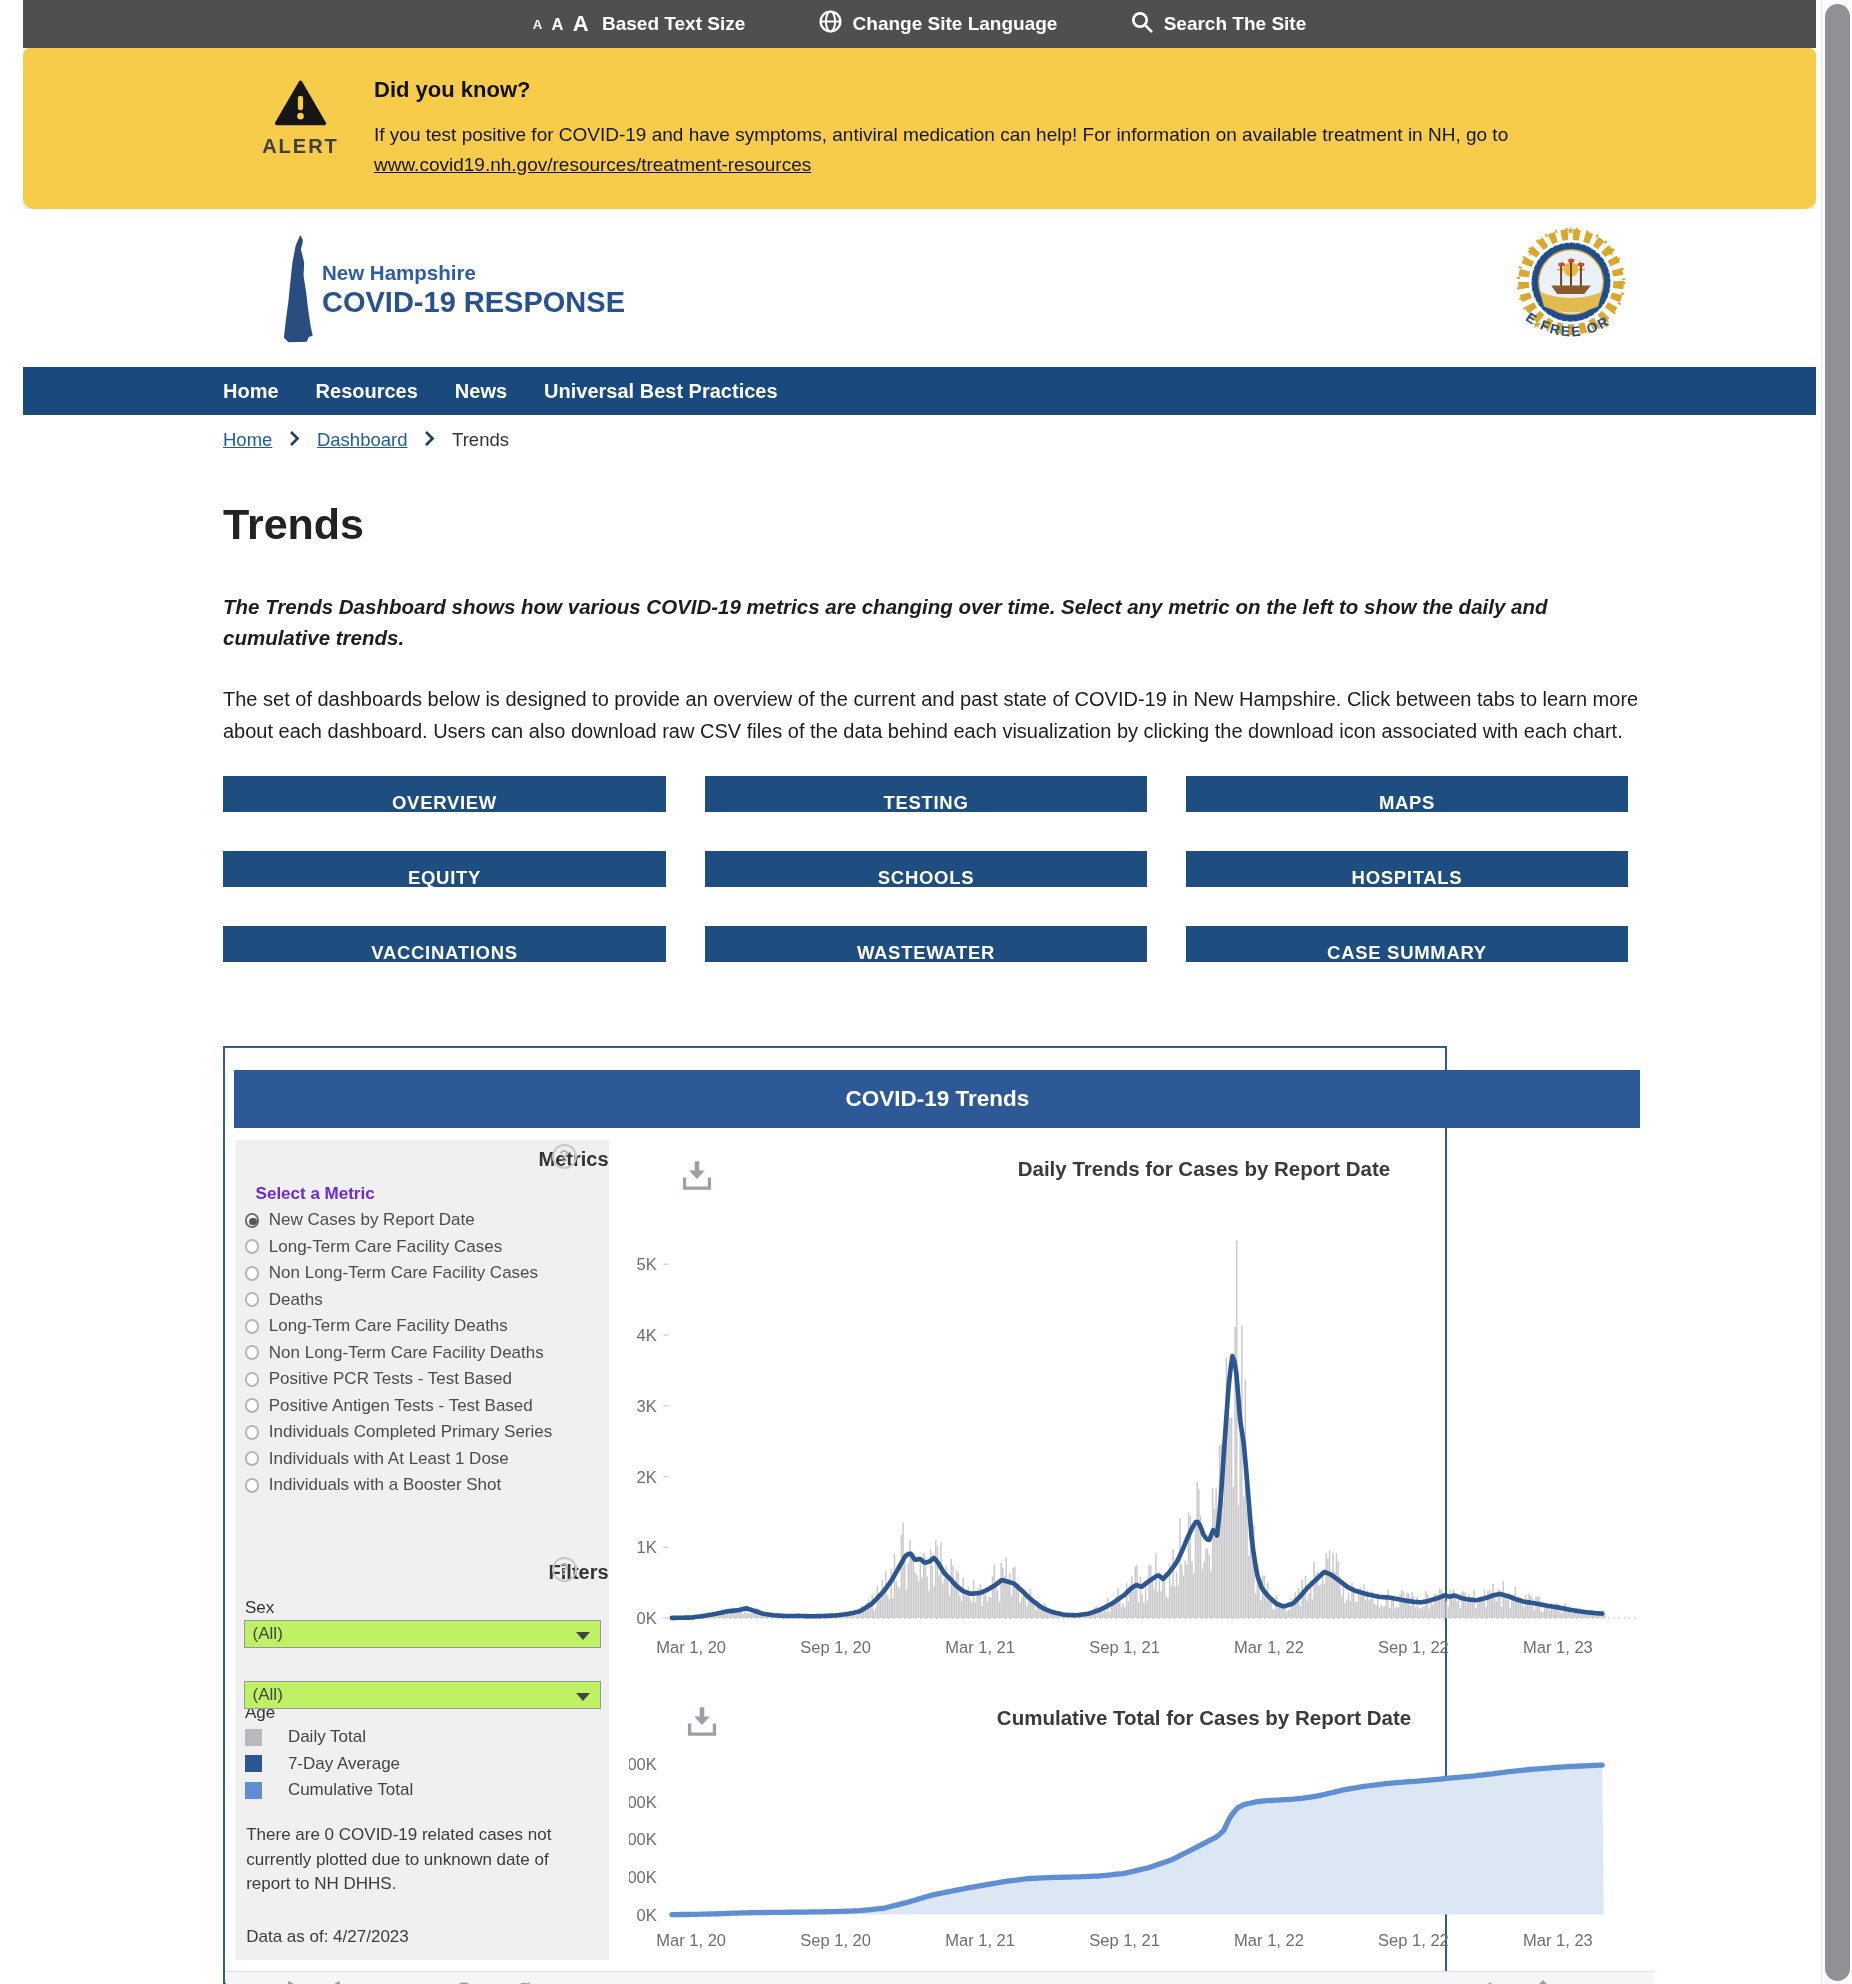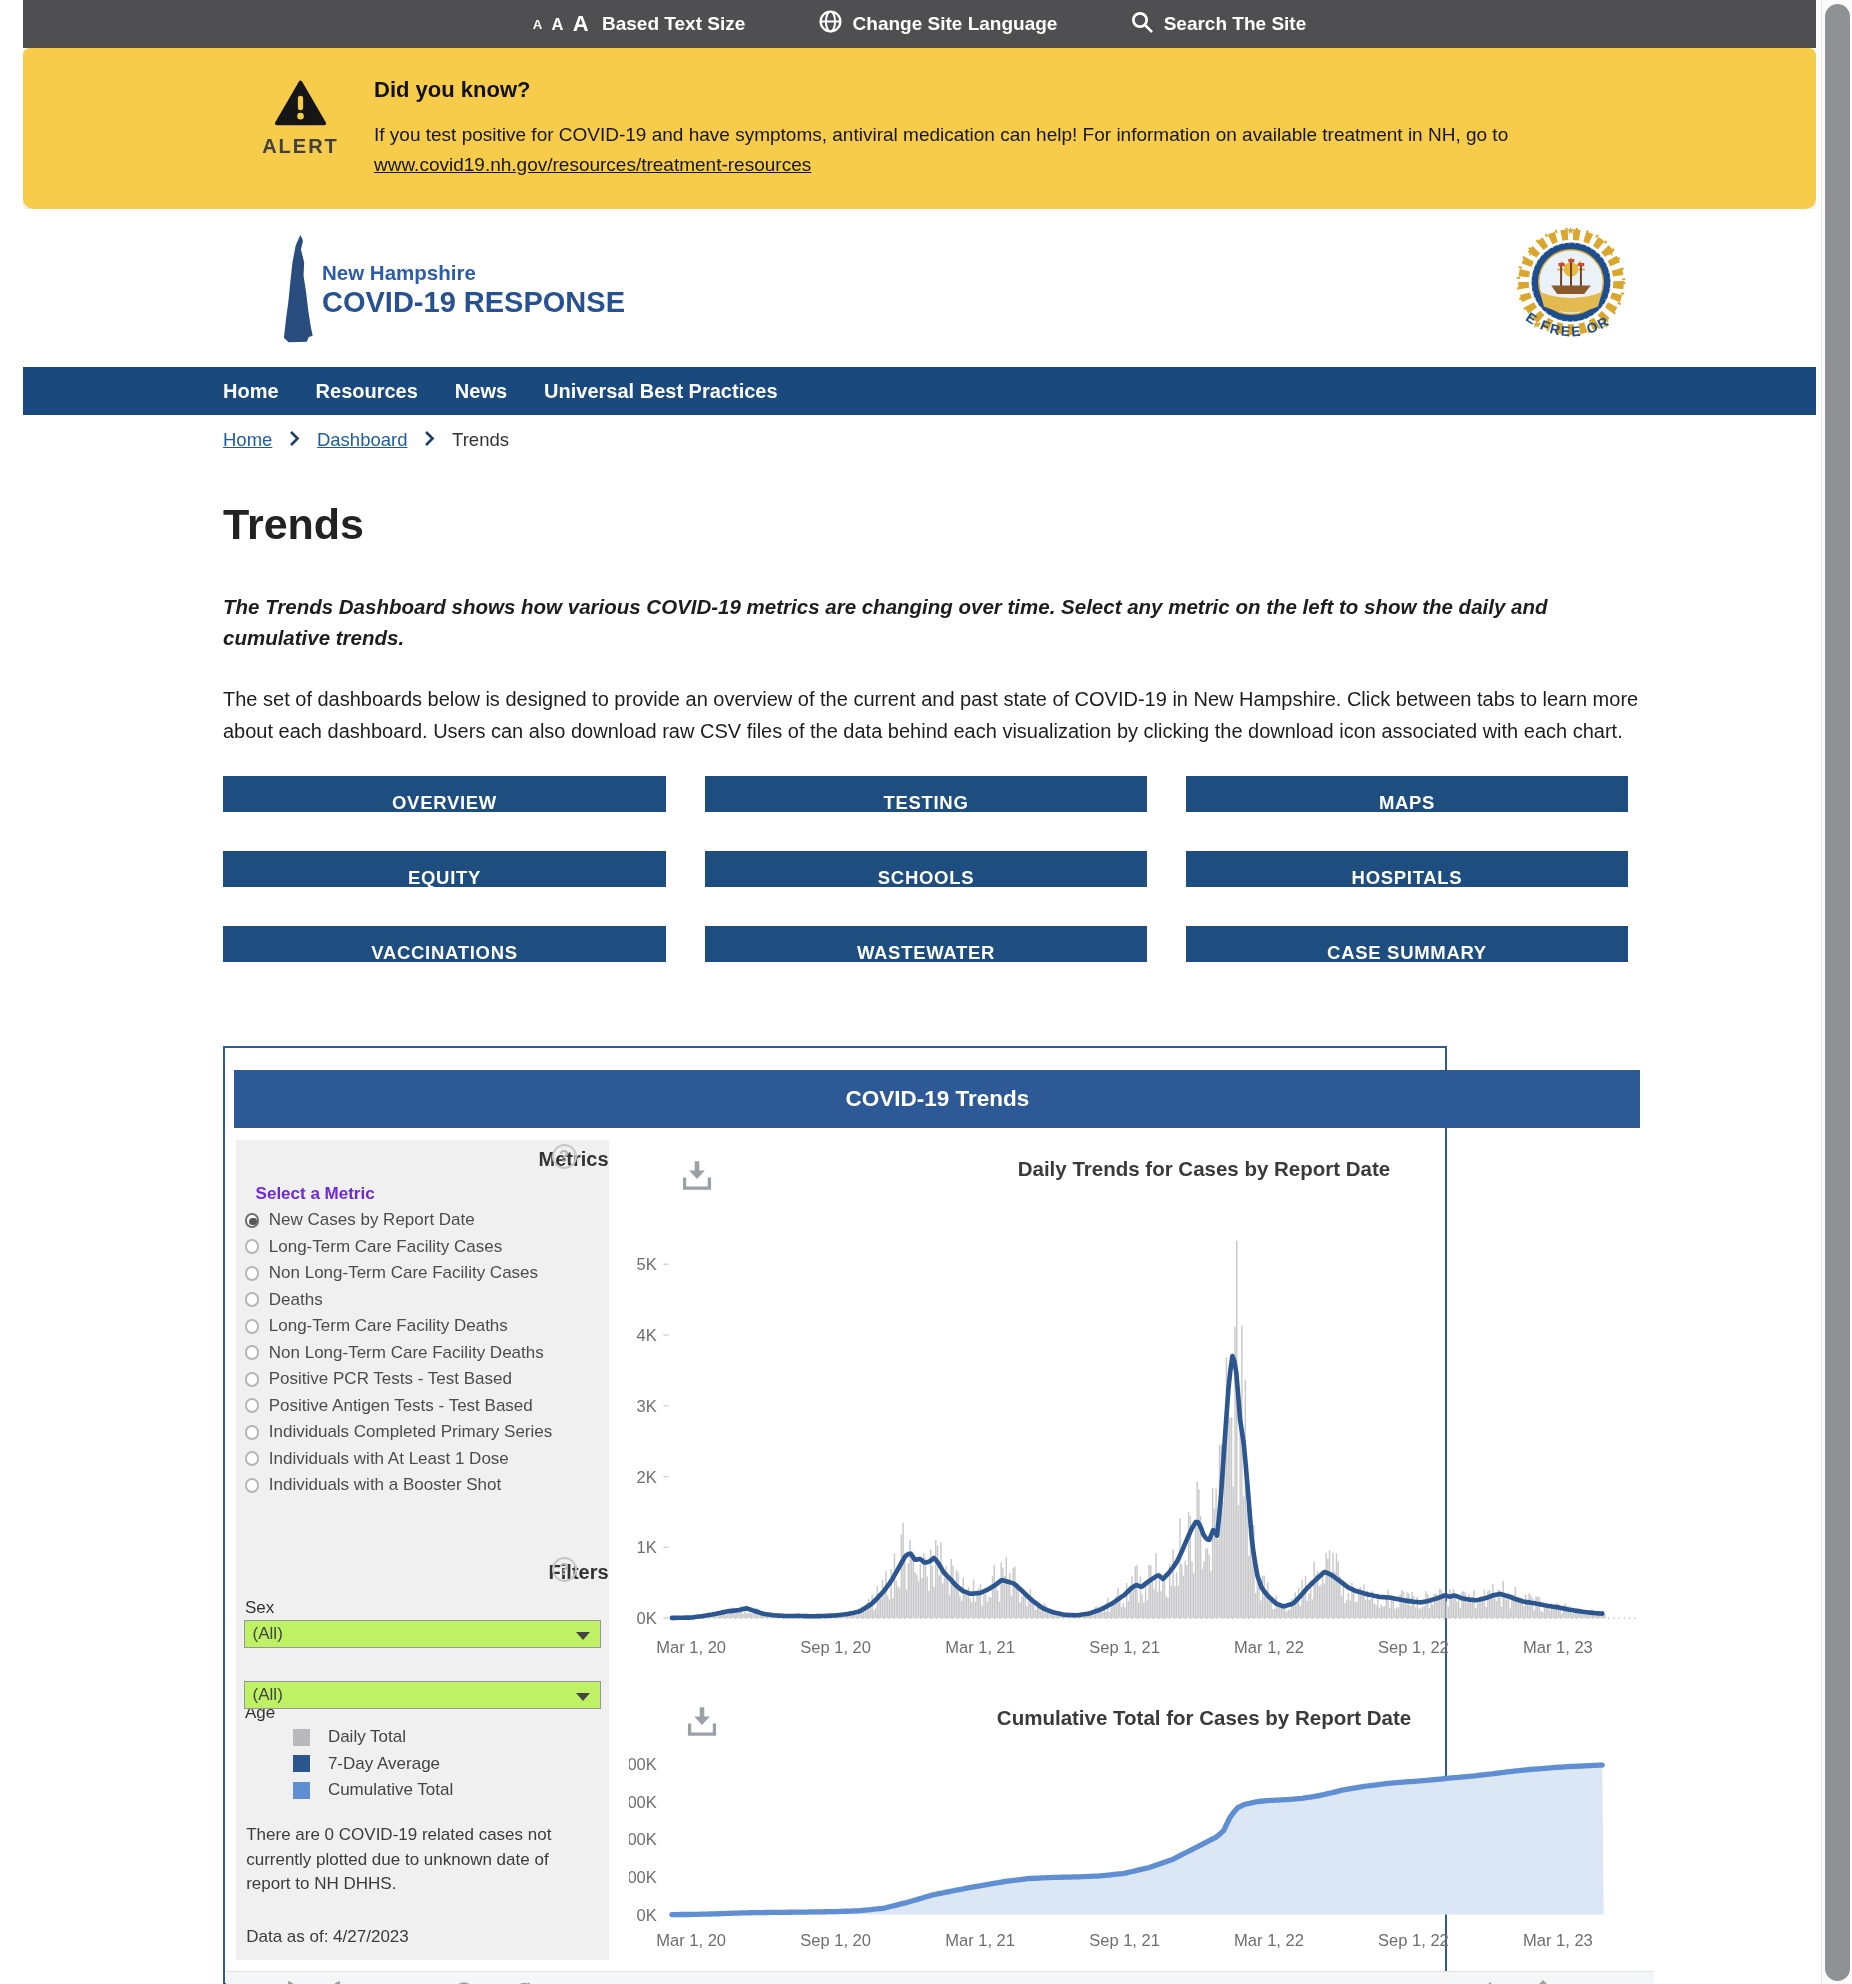--- a/index.html
+++ b/index.html
@@ -59,21 +59,21 @@
   #metric-list{position:absolute;left:9.3px;top:67px;width:357px;}
   .metric-row{display:flex;align-items:center;height:26.5px;gap:9.3px;cursor:pointer;}
   .radio{position:relative;width:14.6px;height:14.6px;border:2px solid #b6b6b6;border-radius:50%;background:#fff;flex:0 0 14.6px;}
   .radio.sel{border-color:#6f6f6f;}
   .radio.sel::after{content:'';position:absolute;left:2.6px;top:2.6px;width:7.3px;height:7.3px;border-radius:50%;background:#555;}
   .metric-lbl{font-size:17px;color:#4c4c4c;white-space:nowrap;}
   .f-label{position:absolute;left:9.3px;font-size:17px;color:#333;}
   .select{position:absolute;left:8px;width:357px;height:28px;background:#bef264;border:1.3px solid #979797;font-size:17px;color:#444;line-height:25px;padding-left:8px;cursor:pointer;}
   .caret{position:absolute;right:9.3px;top:10.6px;width:0;height:0;border-left:7.3px solid transparent;border-right:7.3px solid transparent;border-top:8.6px solid #444;}
   #legend{position:absolute;left:9.3px;top:584px;width:357px;}
-  .legend-row{display:flex;align-items:center;gap:18px;height:26.5px;margin-left:48px;}
+  .legend-row{display:flex;align-items:center;gap:26px;height:26.5px;}
   .swatch{width:17px;height:17px;flex:0 0 17px;}
   .legend-lbl{font-size:17px;color:#444;}
   .sb-note{position:absolute;left:10.6px;top:683px;width:344px;font-size:17px;color:#3c3c3c;line-height:24.5px;margin:0;}
   .sb-asof{position:absolute;left:10.6px;top:787px;font-size:17px;color:#3c3c3c;}
 
   
   .dl-icon{position:absolute;width:34px;height:34px;cursor:pointer;}
   #dl1{left:680px;top:1158px;}
   #dl2{left:685px;top:1704px;}
   .chart-title{position:absolute;left:721px;width:966px;text-align:center;font-size:20.5px;font-weight:bold;color:#3a3a3a;}

